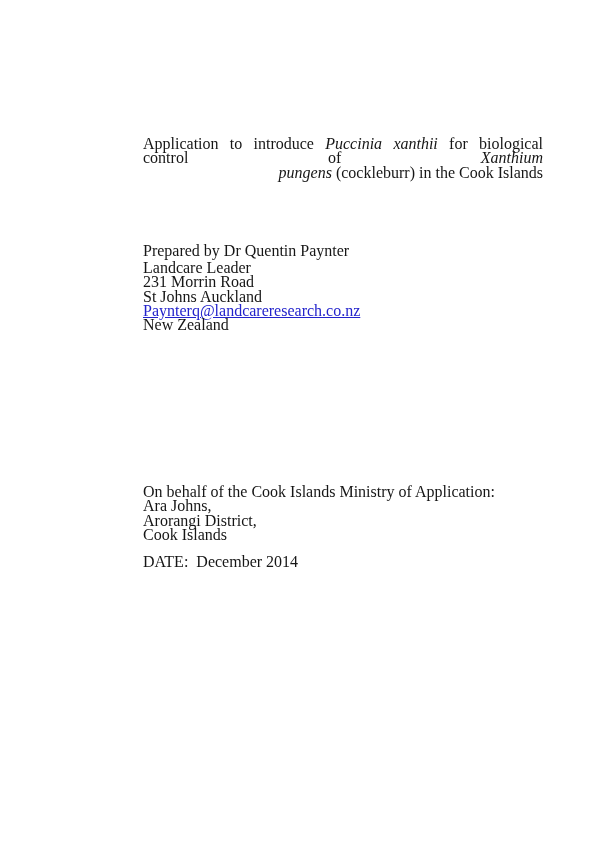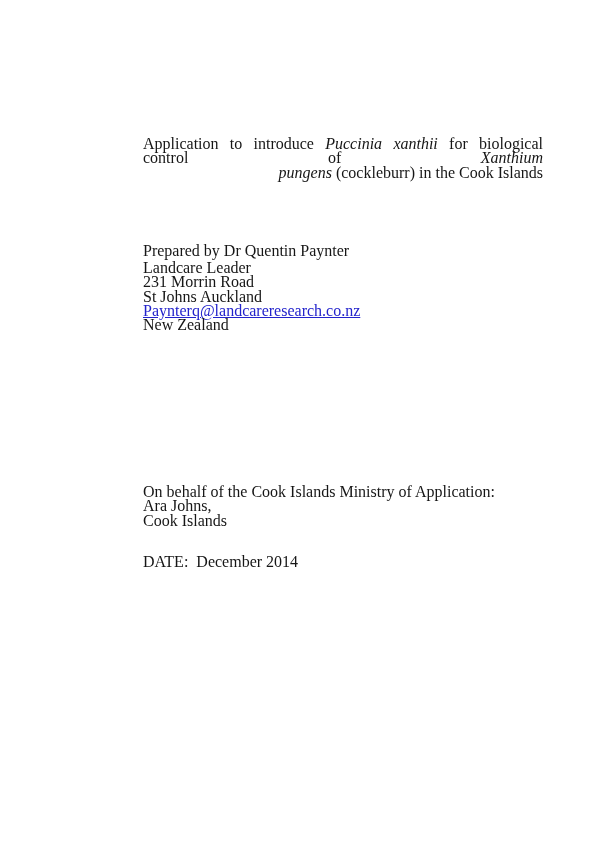--- a/index.html
+++ b/index.html
@@ -61,18 +61,19 @@
     <div>Landcare Leader</div>
     <div>231 Morrin Road</div>
     <div>St Johns Auckland</div>
     <div><span class="email-link">Paynterq@landcareresearch.co.nz</span></div>
     <div>New Zealand</div>
   </div>
 
   <div class="block onbehalf-block">
     <div>On behalf of the Cook Islands Ministry of Application:</div>
     <div>Ara Johns,</div>
+    <div>Arorangi District,</div>
     <div>Cook Islands</div>
   </div>
 
   <div class="block date-block">DATE:  December 2014</div>
 
 </div>
 
 </body></html>

